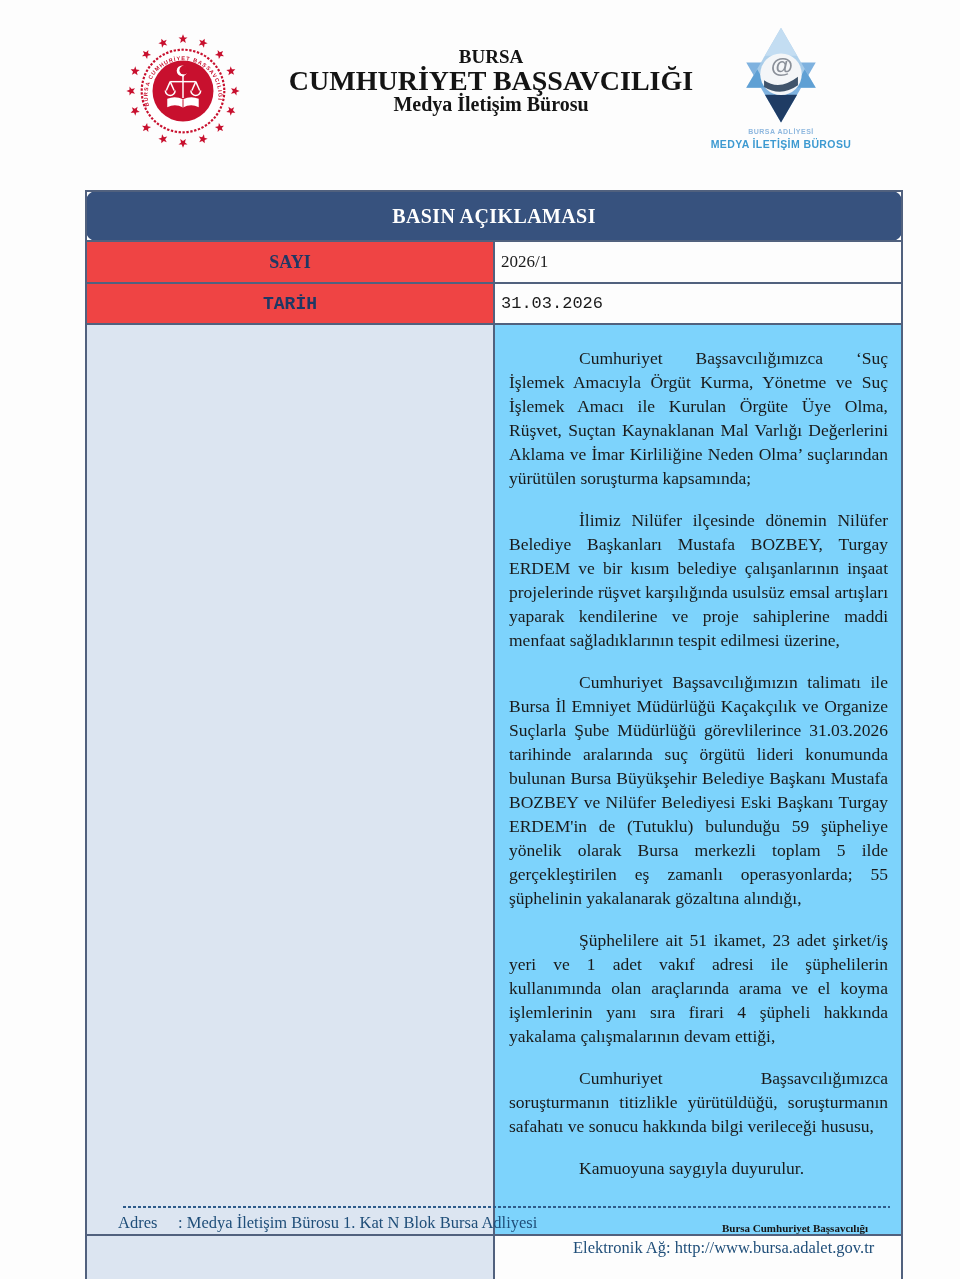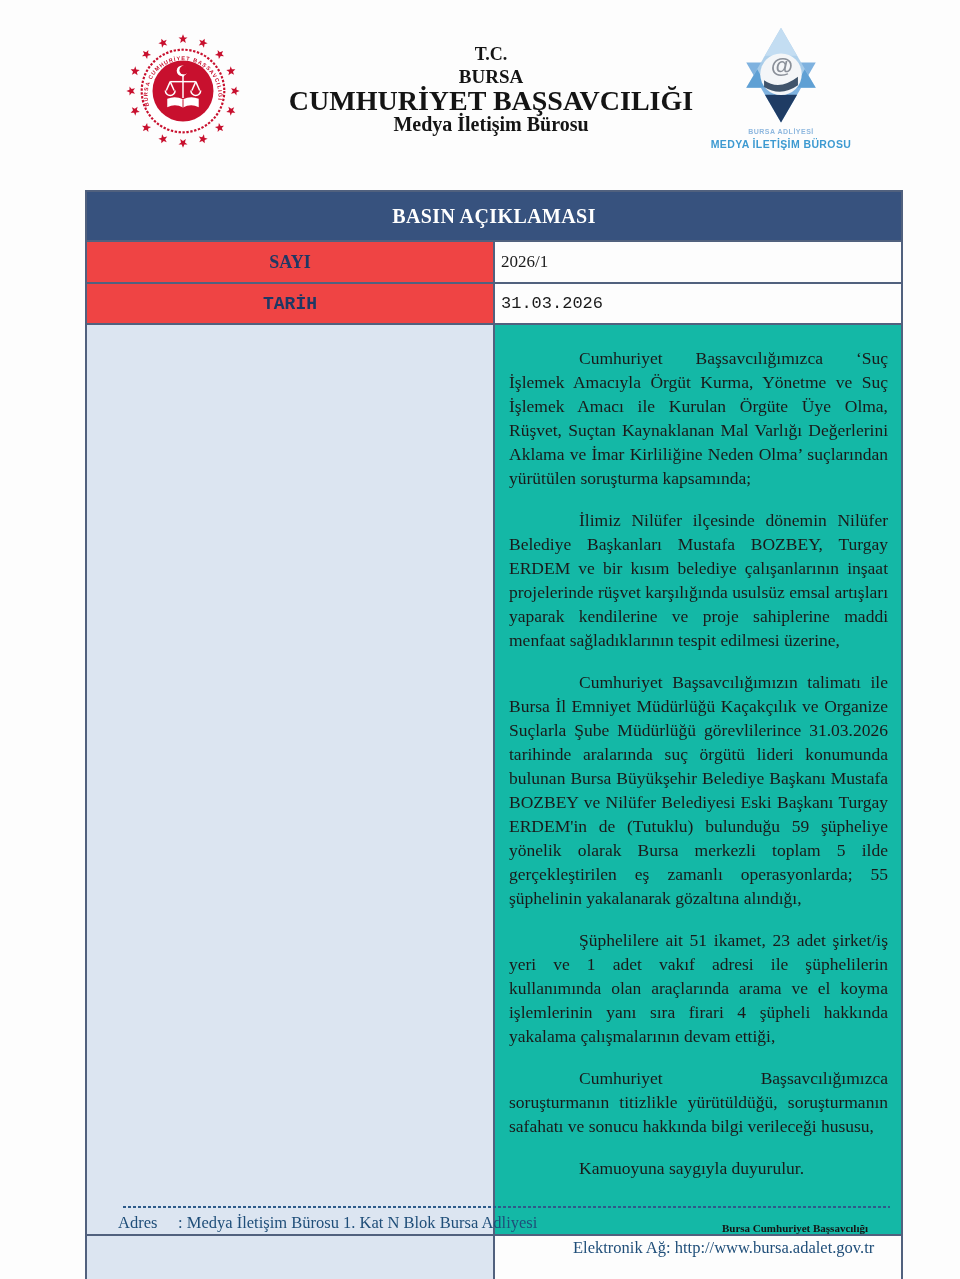--- a/index.html
+++ b/index.html
@@ -16,26 +16,26 @@
   .h-bursa{font-size:19px;line-height:22px;margin-top:2px;}
   .h-cum{font-size:28px;line-height:23px;margin-top:1px;}
   .h-medya{font-size:20px;line-height:23px;margin-top:1px;}
   .right-logo{position:absolute;left:706px;top:26px;width:150px;text-align:center;}
   .right-logo svg{display:block;margin:0 auto;}
   .logo-cap-sm{font-family:"Liberation Sans",sans-serif;font-size:7px;font-weight:bold;color:#8FB8DF;letter-spacing:.5px;margin-top:2px;}
   .logo-cap-lg{font-family:"Liberation Sans",sans-serif;font-size:10.5px;font-weight:bold;color:#3D9AD1;letter-spacing:.4px;margin-top:3px;}
   
   table.doc{position:absolute;left:85px;top:190px;width:818px;border-collapse:collapse;table-layout:fixed;}
   table.doc td{border:2px solid #51617e;}
-  .title-cell{height:46px;background:#37527E;color:#ffffff;text-align:center;font-weight:bold;font-size:20px;letter-spacing:.4px;}
+  .title-cell{height:46px;background:#37527E;color:#ffffff;text-align:center;font-weight:bold;font-size:20px;letter-spacing:.4px;border-radius:10px;}
   .lbl{width:171px;background:#ef4444;color:#1F3864;font-weight:bold;text-align:center;font-size:18px;}
   .val{padding:4px 10px 4px 6px;font-size:17px;color:#1a1a1a;}
   .row-sayi td{height:32px;}
   .row-tarih td{height:31px;font-family:Liberation Mono, monospace;}
-  .bodycell{vertical-align:top;padding:21px 13px 0 14px;background:#14b8a6;height:676px;}
+  .bodycell{vertical-align:top;padding:21px 13px 0 14px;background:#7dd3fc;height:676px;}
   .side-blank{background:#DCE5F1;}
   .para{margin:0 0 18px 0;text-align:justify;text-indent:70px;font-size:17.5px;line-height:24px;color:#1a1a1a;}
   .sig{text-align:right;font-weight:bold;font-size:11px;padding:24px 20px 0 0;color:#141414;}
   .row-empty td{height:49px;}
   
   .dash-line{position:absolute;left:123px;top:1206px;width:767px;height:2px;
     background:repeating-linear-gradient(90deg,#2E5B8A 0 3px,transparent 3px 5px);}
   .f-adres{position:absolute;left:118px;top:1213px;color:#1F4E79;font-size:16.5px;white-space:pre-wrap;}
   .f-tel{position:absolute;left:118px;top:1296px;color:#1F4E79;font-size:16.5px;}
   .f-web{position:absolute;left:573px;top:1238px;color:#1F4E79;font-size:16.5px;text-decoration:none;}
@@ -94,21 +94,20 @@
     </g>
 
     <g>
       <path d="M44,68 Q52,64.5 60,68.5 Q68,64.5 76,68 L76,76.5 Q68,72.5 60,76.8 Q52,72.5 44,76.5 Z" fill="#ffffff"></path>
       <line x1="60" y1="68.5" x2="60" y2="76.8" stroke="#C8102E" stroke-width="1"></line>
     </g>
   </svg>
 </div>
 
 <div class="center-head">
-  <div class="h-tc">T.C.</div>
   <div class="h-bursa">BURSA</div>
   <div class="h-cum">CUMHURİYET BAŞSAVCILIĞI</div>
   <div class="h-medya">Medya İletişim Bürosu</div>
 </div>
 
 <div class="right-logo">
   <svg viewBox="0 0 100 118" width="118" height="100" aria-hidden="true">
 
     <polygon points="50,114 9,43 91,43" fill="#7FB2DF"></polygon>
     <polygon points="50,114 31,81 69,81" fill="#1F3C64"></polygon>

